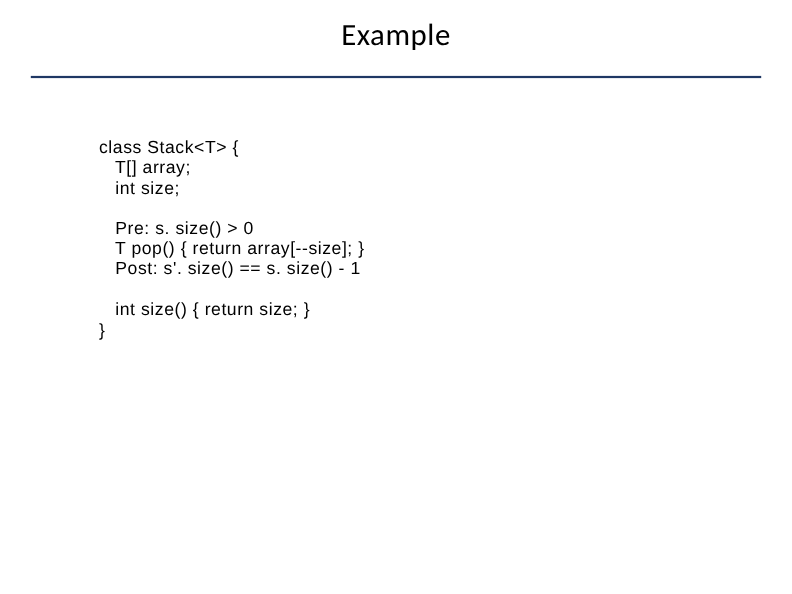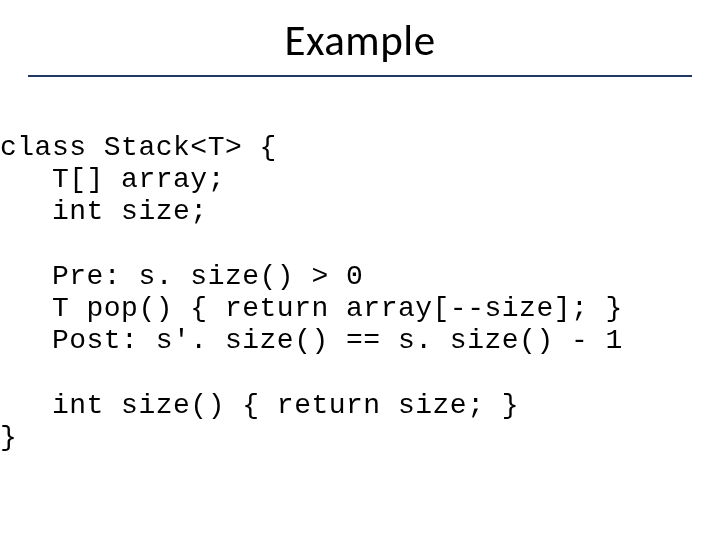--- a/index.html
+++ b/index.html
@@ -12,36 +12,37 @@
     color: #000;
   }
   .slide {
     width: 720px;
     height: 540px;
     position: relative;
     box-sizing: border-box;
   }
   .title {
     text-align: center;
-    font-size: 43px;
+    font-size: 28px;
     font-weight: 400;
     padding-top: 14px;
-    padding-bottom: 8px;
+    padding-bottom: 20px;
     letter-spacing: 0.5px;
   }
   .rule {
     border: none;
     border-top: 2px solid #1f3864;
     margin: 0 28px 0 28px;
   }
   .code-block {
-    font-family: Liberation Mono, monospace;
-    font-size: 28px;
+    font-family: Liberation Sans, sans-serif;
+    font-size: 16px;
     line-height: 1.15;
     white-space: pre;
+    margin-left: 90px;
     margin-top: 55px;
     letter-spacing: 0.5px;
   }
 </style>
 </head>
 <body>
 
 <div class="slide">
   <div class="title">Example</div>
   <hr class="rule">

